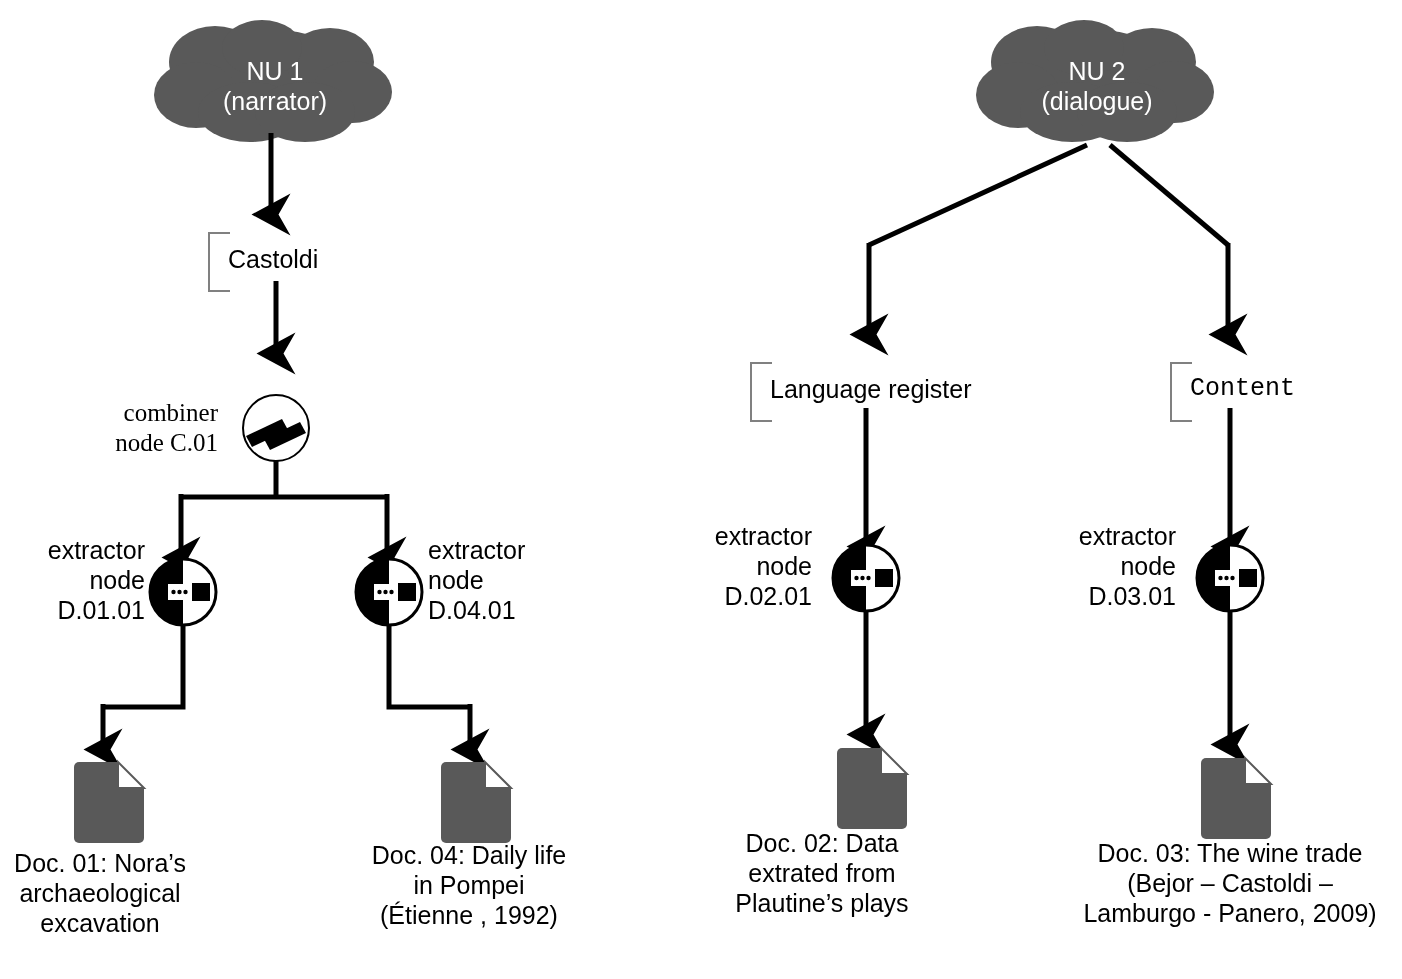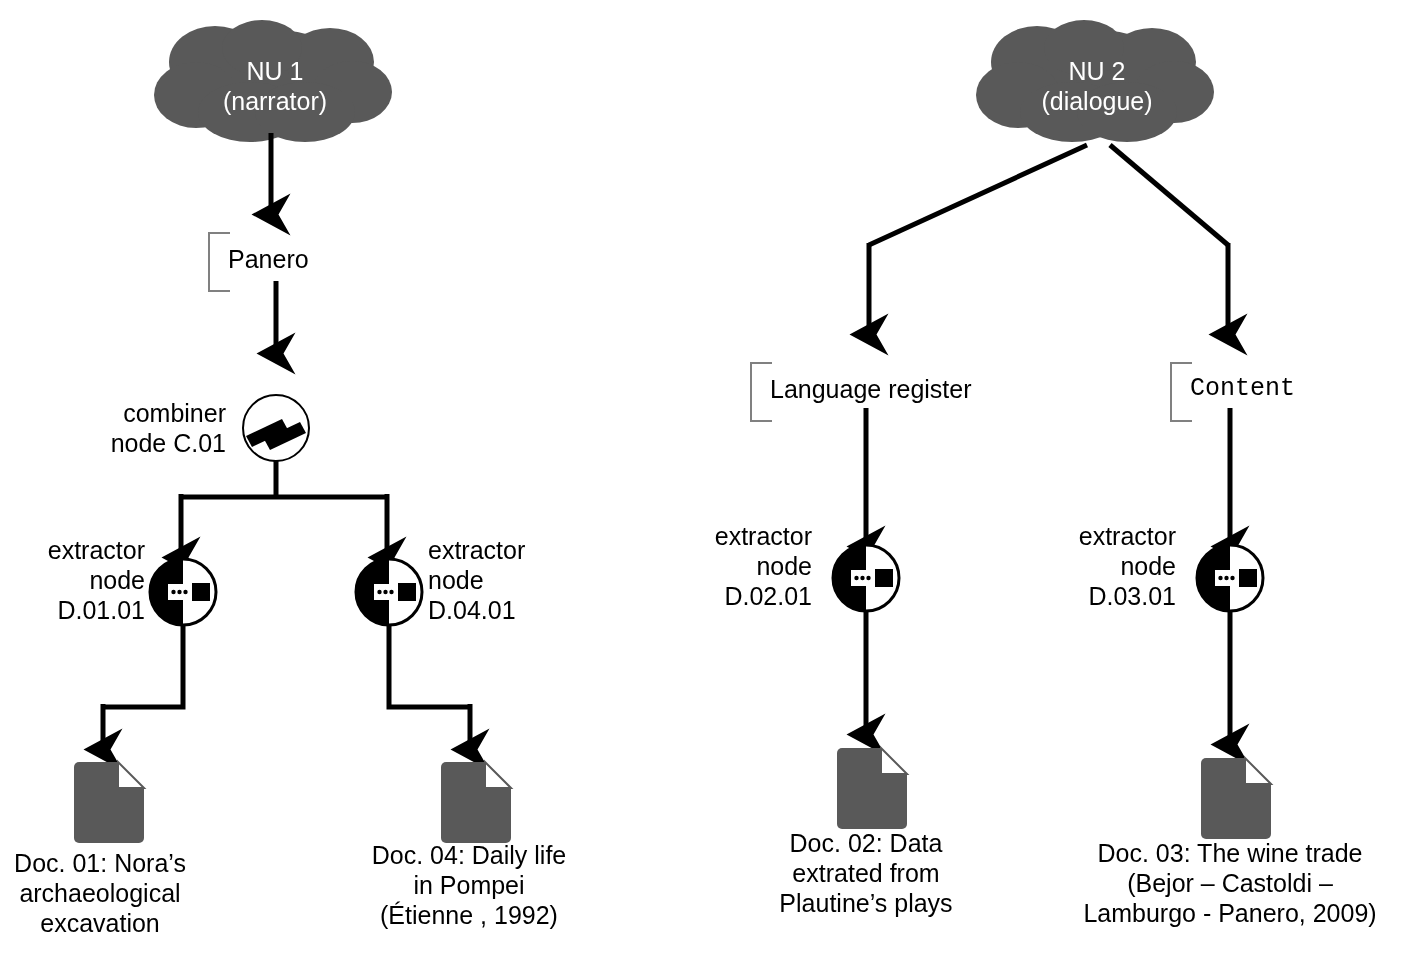--- a/index.html
+++ b/index.html
@@ -156,27 +156,27 @@
       <path d="M1206,758 h39 l26,26 v50 a5,5 0 0,1 -5,5 h-60 a5,5 0 0,1 -5,-5
                v-71 a5,5 0 0,1 5,-5 z" fill="#595959"></path>
       <path d="M1245,758 l26,26 h-26 z" fill="#ffffff" stroke="#595959" stroke-width="2"></path>
     </g>
   </svg>
 
   <div class="brk" style="left:208px;top:232px;width:20px;height:56px;"></div>
   <div class="brk" style="left:750px;top:362px;width:20px;height:56px;"></div>
   <div class="brk" style="left:1170px;top:362px;width:20px;height:56px;"></div>
 
-  <div class="lbl" style="left:228px;top:244px;">Panero</div>
+  <div class="lbl" style="left:228px;top:244px;">Castoldi</div>
 
   <div class="lbl" style="left:770px;top:374px;">Language register</div>
 
   <div class="lbl" style="left:1190px;top:374px;font-family:Liberation Mono, monospace;">Content</div>
 
-  <div class="lbl rgt" style="left:36px;top:398px;width:190px;">combiner
+  <div class="lbl rgt" style="left:28px;top:398px;width:190px;font-family:Liberation Serif, serif;">combiner
 node C.01</div>
 
   <div class="lbl rgt" style="left:0px;top:535px;width:145px;">extractor
 node
 D.01.01</div>
 
   <div class="lbl" style="left:428px;top:535px;width:200px;">extractor
 node
 D.04.01</div>
 
@@ -189,21 +189,21 @@
 D.03.01</div>
 
   <div class="lbl ctr" style="left:0px;top:848px;width:200px;">Doc. 01: Nora’s
 archaeological
 excavation</div>
 
   <div class="lbl ctr" style="left:355px;top:840px;width:228px;">Doc. 04: Daily life
 in Pompei
 (Étienne , 1992)</div>
 
-  <div class="lbl ctr" style="left:752px;top:828px;width:228px;">Doc. 02: Data
+  <div class="lbl ctr" style="left:708px;top:828px;width:228px;">Doc. 02: Data
 extrated from
 Plautine’s plays</div>
 
   <div class="lbl ctr" style="left:1070px;top:838px;width:320px;">Doc. 03: The wine trade
 (Bejor – Castoldi –
 Lamburgo - Panero, 2009)</div>
 
 </div>
 
 </body></html>

